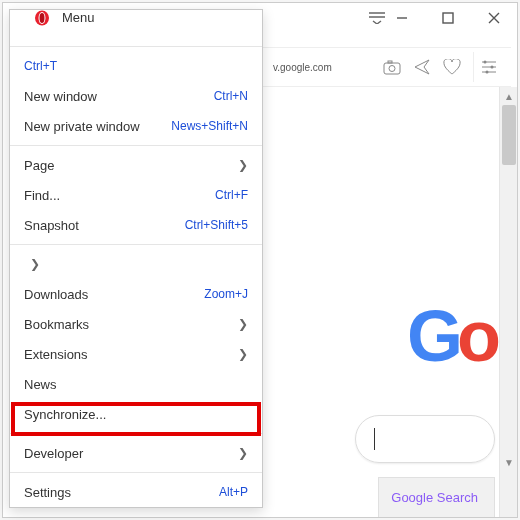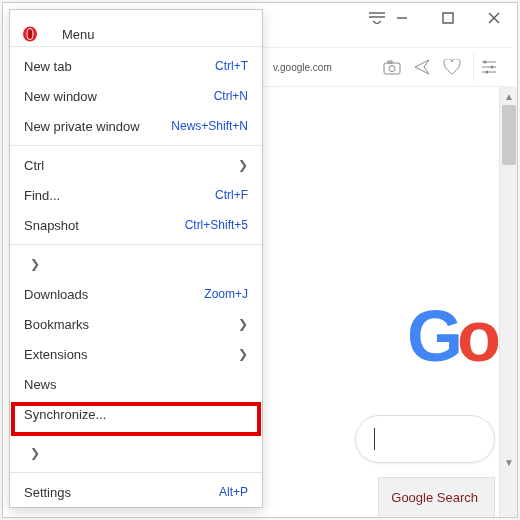--- a/index.html
+++ b/index.html
@@ -19,24 +19,24 @@
   .scroll { position:absolute; right:0; top:0; width:18px; height:100%; background:#f1f1f1; border-left:1px solid #e5e5e5;}
   .scroll .up, .scroll .dn { width:18px; height:18px; display:flex;align-items:center;justify-content:center;color:#888;font-size:10px;}
   .scroll .dn { position:absolute; bottom:46px; }
   .scroll .thumb { position:absolute; left:2px; top:18px; width:14px; height:60px; background:#c9c9c9; border-radius:2px;}
   .glogo { position:absolute; right:22px; top:208px; font-size:72px; font-weight:700; letter-spacing:-6px; white-space:nowrap;}
   .gl1 { color:#4285F4; }
   .gl2 { color:#EA4335; }
   .search { position:absolute; left:92px; right:22px; top:328px; height:48px; border:1px solid #ddd; border-radius:24px; box-shadow:0 1px 2px rgba(0,0,0,0.08); display:flex; align-items:center; padding:0 18px;}
   .caret { width:1px; height:22px; background:#333; animation:blink 1s step-end infinite;}
   @keyframes blink { 50% { opacity:0;} }
-  .searchbtn { position:absolute; right:22px; bottom:0; height:40px; padding:0 16px 0 12px; background:#f1f1f1; border:1px solid #e0e0e0; border-bottom:none; font-size:13px; color:#7f1d1d; display:flex; align-items:center;}
+  .searchbtn { position:absolute; right:22px; bottom:0; height:40px; padding:0 16px 0 12px; background:#f1f1f1; border:1px solid #e0e0e0; border-bottom:none; font-size:13px; color:#8b5cf6; display:flex; align-items:center;}
   
   .menu { position:absolute; left:6px; top:6px; width:254px; background:#fff; border:1px solid #c8c8c8; box-shadow:0 4px 12px rgba(0,0,0,0.15); font-size:13px; color:#333; }
-  .menuhdr { display:flex; align-items:flex-end; height:32px; padding:0 12px; gap:24px;}
+  .menuhdr { display:flex; align-items:flex-start; height:32px; padding:0 24px; gap:12px;}
   .opera { width:16px; height:16px; }
   .sep { height:1px; background:#e5e5e5; margin:4px 0;}
   .mi { display:flex; align-items:center; height:30px; padding:0 14px; cursor:pointer; position:relative;}
   .mi .lab { flex:1; }
   .mi .acc { color:#1d4ed8; font-size:12px;}
   .mi .chev { color:#666; font-size:12px; padding-left:6px;}
   .zoomrow { display:flex; align-items:center; height:30px; padding:0 10px 0 14px;}
   .zoomrow .lab { flex:1;}
   .zctl { display:flex; align-items:center; gap:10px; color:#555; font-size:13px;}
   .zbtn { cursor:pointer; padding:0 2px;}
@@ -119,34 +119,33 @@
     <div class="menuhdr">
       <svg class="opera" viewBox="0 0 32 32">
           <ellipse cx="16" cy="16" rx="14" ry="15" fill="#E8212E"></ellipse>
           <ellipse cx="16" cy="16" rx="7" ry="12" fill="#fff"></ellipse>
           <ellipse cx="16" cy="16" rx="5" ry="10" fill="#B50F1A"></ellipse>
         </svg>
       <span>Menu</span>
     </div>
     <div class="sep"></div>
     <div class="mi">
-        <span class="lab">New tab</span>
         <span class="acc">Ctrl+T</span>
       </div>
     <div class="mi">
         <span class="lab">New window</span>
         <span class="acc">Ctrl+N</span>
       </div>
     <div class="mi">
         <span class="lab">New private window</span>
         <span class="acc">News+Shift+N</span>
       </div>
     <div class="sep"></div>
     <div class="mi">
-        <span class="lab">Ctrl</span>
+        <span class="lab">Page</span>
         <span class="chev">❯</span>
       </div>
     <div class="mi">
         <span class="lab">Find...</span>
         <span class="acc">Ctrl+F</span>
       </div>
     <div class="mi">
         <span class="lab">Snapshot</span>
         <span class="acc">Ctrl+Shift+5</span>
       </div>
@@ -167,20 +166,21 @@
         <span class="chev">❯</span>
       </div>
     <div class="mi">
         <span class="lab">News</span>
       </div>
     <div class="mi">
         <span class="lab">Synchronize...</span>
       </div>
     <div class="sep"></div>
     <div class="mi">
+        <span class="lab">Developer</span>
         <span class="chev">❯</span>
       </div>
     <div class="sep"></div>
     <div class="mi">
         <span class="lab">Settings</span>
         <span class="acc">Alt+P</span>
       </div>
 
   </div>
 

